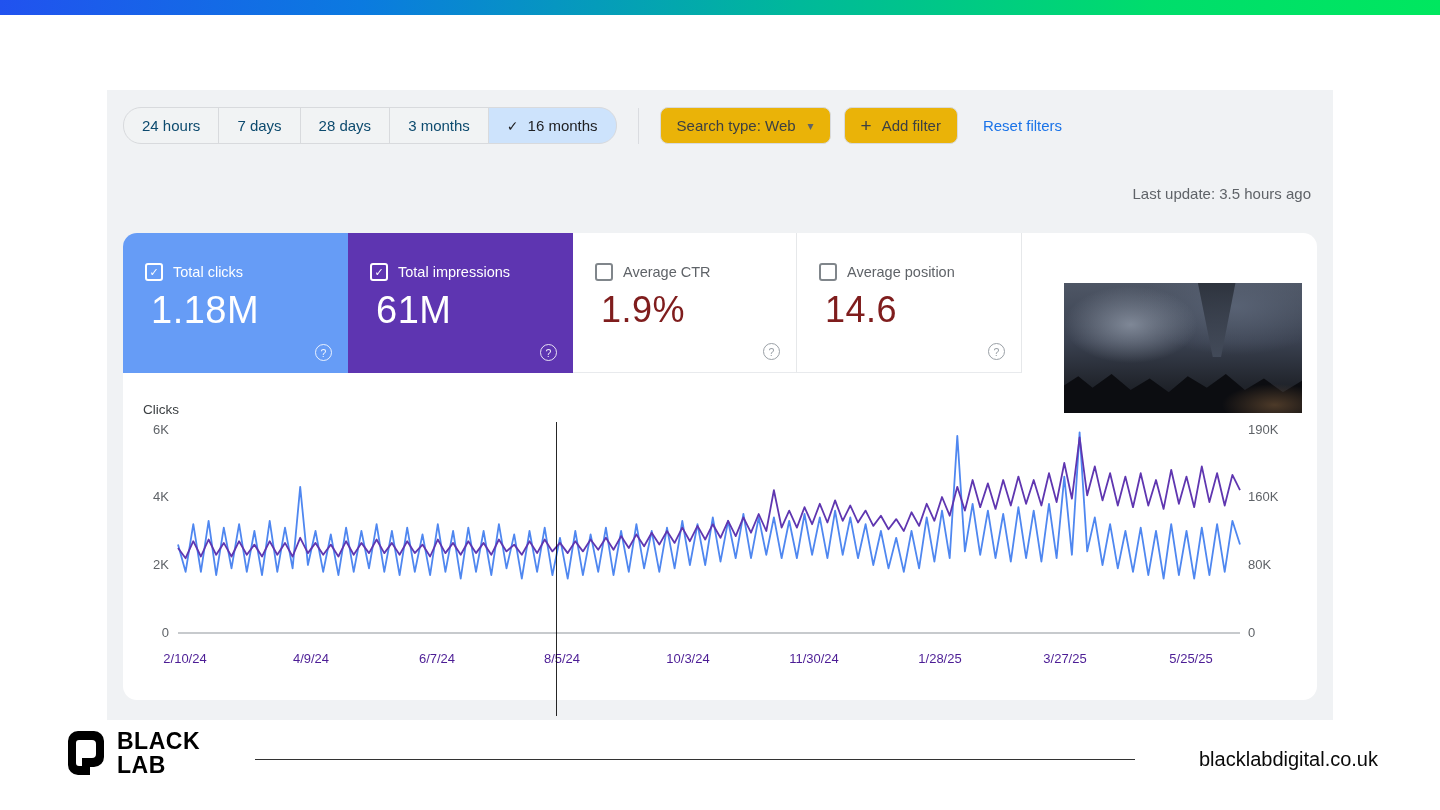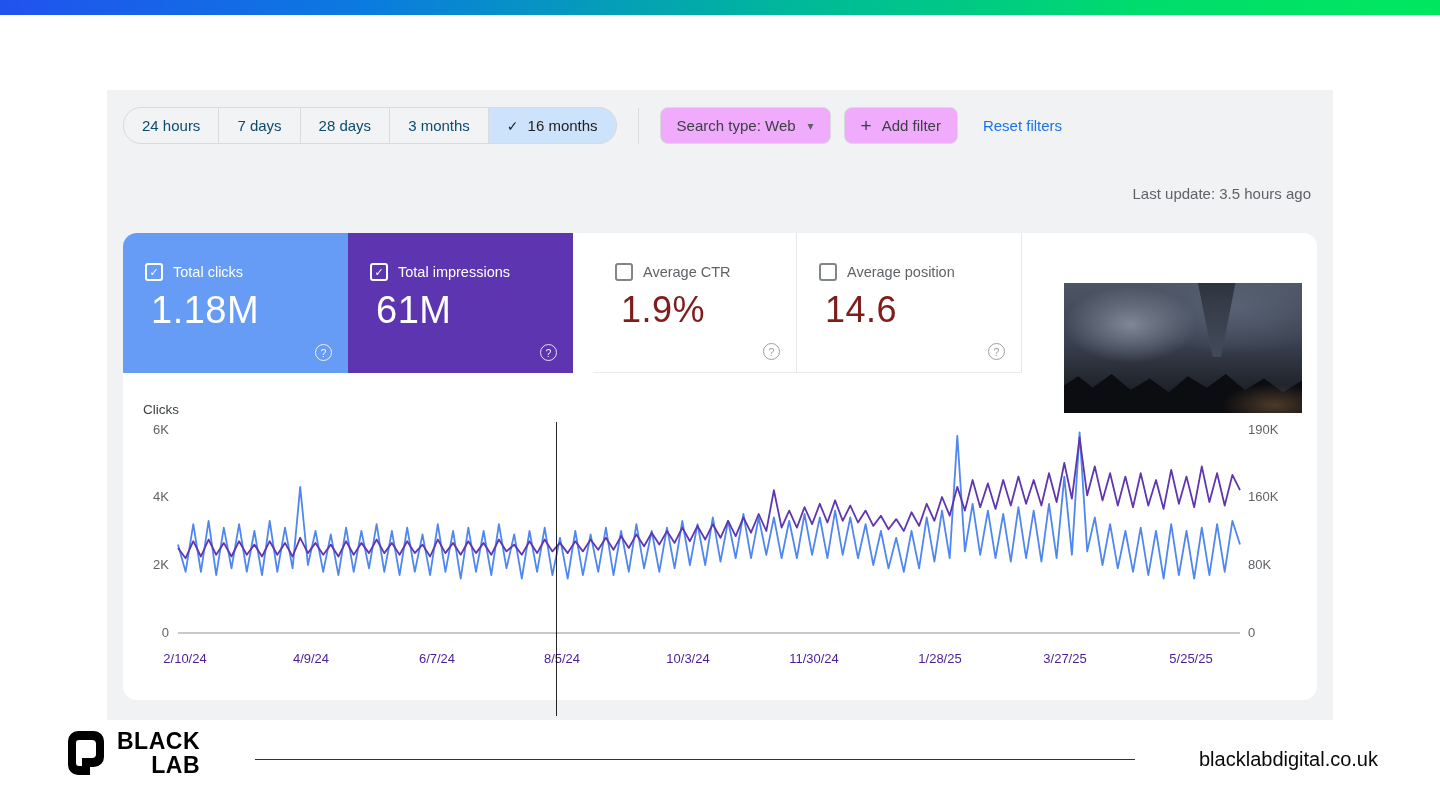--- a/index.html
+++ b/index.html
@@ -17,35 +17,35 @@
   .chips-row{position:absolute;left:16px;top:17px;height:37px;display:flex;align-items:center;}
   .chip-group{display:flex;}
   .chip{height:35px;display:flex;align-items:center;padding:0 18px;border:1px solid #d8dadd;
         margin-left:-1px;font-size:15px;color:#0c4a6e;background:#f1f3f4;cursor:pointer;white-space:nowrap;}
   .chip:first-child{border-top-left-radius:18px;border-bottom-left-radius:18px;margin-left:0;}
   .chip:last-child{border-top-right-radius:18px;border-bottom-right-radius:18px;}
   .chip.selected{background:#cde3fc;color:#202124;font-weight:500;}
   .chip .check{margin-right:9px;font-size:14px;color:#202124;}
   .vdivider{width:1px;height:36px;background:#dadce0;margin:0 21px;}
   .chip-rect{height:35px;display:flex;align-items:center;padding:0 16px;border:1px solid #d8dadd;
-             border-radius:8px;font-size:15px;color:#3c4043;background:#f0abfc;cursor:pointer;white-space:nowrap;}
+             border-radius:8px;font-size:15px;color:#3c4043;background:#eab308;cursor:pointer;white-space:nowrap;}
   .chip-rect .caret{margin-left:12px;font-size:12px;color:#5f6368;}
   .chip-rect .plus{margin-right:10px;font-size:19px;color:#3c4043;}
   .reset-link{margin-left:25px;color:#1a73e8;font-size:15px;font-weight:500;cursor:pointer;}
 
   .last-update{position:absolute;right:22px;top:95px;font-size:15px;color:#5f6368;}
 
   
   .card{position:absolute;left:16px;top:143px;width:1194px;height:467px;background:#ffffff;border-radius:14px;}
 
   
   .metric{position:absolute;top:0;height:140px;box-sizing:border-box;cursor:pointer;}
   .m0{left:0;width:225px;background:#669cf6;border-top-left-radius:14px;color:#fff;}
   .m1{left:225px;width:225px;background:#5e35b1;color:#fff;}
-  .m2{left:470px;width:204px;background:#fff;border-right:1px solid #e6e8ea;border-bottom:1px solid #e8eaed;color:#5f6368;}
+  .m2{left:450px;width:224px;background:#fff;border-right:1px solid #e6e8ea;border-bottom:1px solid #e8eaed;color:#5f6368;}
   .m3{left:674px;width:225px;background:#fff;border-right:1px solid #e6e8ea;border-bottom:1px solid #e8eaed;color:#5f6368;}
   .metric .mhead{position:absolute;left:22px;top:30px;display:flex;align-items:center;font-size:14.5px;font-weight:500;}
   .cb{width:14px;height:14px;border-radius:3px;margin-right:10px;display:inline-flex;
       align-items:center;justify-content:center;font-size:11px;line-height:1;}
   .cb.on{border:2px solid #ffffff;color:#ffffff;}
   .cb.off{border:2px solid #80868b;color:transparent;}
   .metric .mvalue{position:absolute;left:28px;top:56px;font-size:38px;letter-spacing:0.5px;}
   .m2 .mvalue,.m3 .mvalue{color:#7f1d1d;font-size:36px;}
   .help{position:absolute;right:16px;bottom:12px;width:15px;height:15px;border-radius:50%;
         display:flex;align-items:center;justify-content:center;font-size:10.5px;}
@@ -73,21 +73,21 @@
   .ytick.right{left:1125px;width:56px;text-align:left;}
   .baseline{position:absolute;left:55px;top:399px;width:1062px;height:2px;background:#c7cacd;}
   #chart-svg{position:absolute;left:55px;top:196px;width:1062px;height:204px;overflow:visible;}
   .xtick{position:absolute;top:418px;width:96px;text-align:center;font-size:13px;color:#4c1d95;}
 
   
   .vline{position:absolute;left:556px;top:422px;width:1px;height:294px;background:rgba(0,0,0,.85);}
 
   
   .logo-wrap{position:absolute;left:64px;top:727px;display:flex;align-items:center;}
-  .brand-text{margin-left:9px;font-size:23px;line-height:24px;font-weight:800;color:#000;letter-spacing:.5px;text-align:right;}
+  .brand-text{margin-left:9px;font-size:23px;line-height:24px;font-weight:800;color:#000;letter-spacing:.5px;}
   .footer-line{position:absolute;left:255px;top:759px;width:880px;height:1px;background:#333;}
   .website{position:absolute;right:62px;top:748px;font-size:20px;font-weight:400;color:#0a0a0a;}
 </style>
 </head>
 <body>
 
 <div id="page">
   <div class="topbar"></div>
 
   <div class="panel">

